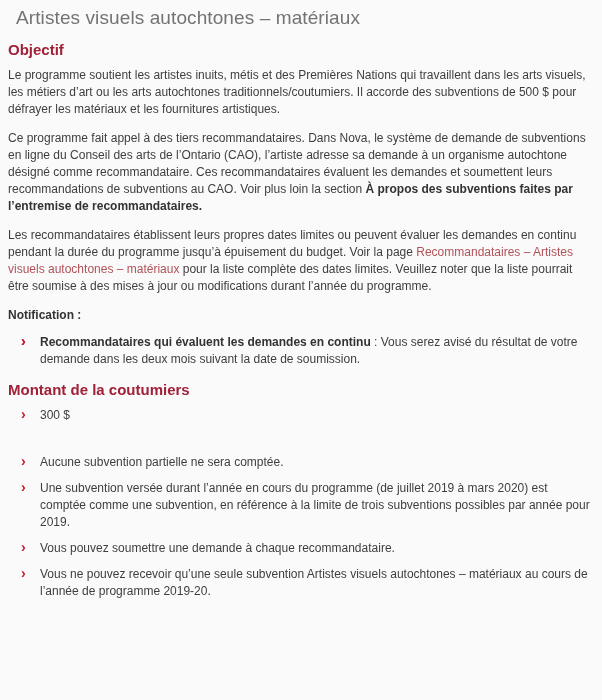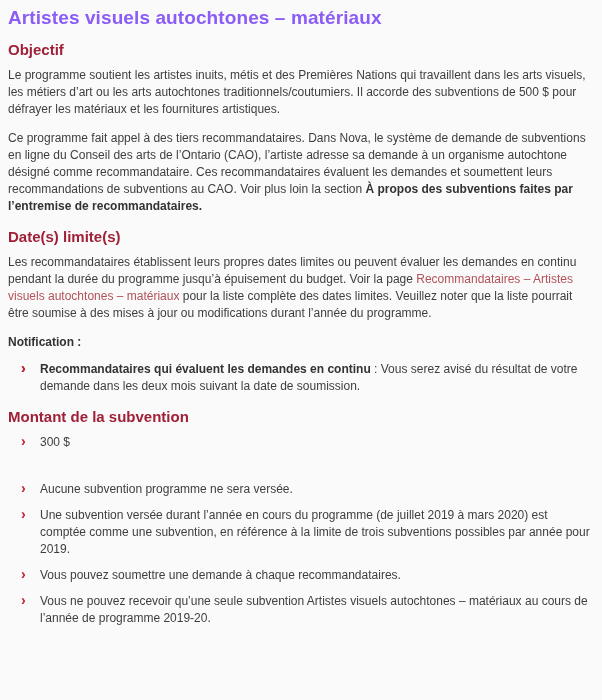--- a/index.html
+++ b/index.html
@@ -6,22 +6,22 @@
   body {
     width:602px; height:700px; box-sizing:border-box;
     padding:6px 9px 10px 8px;
     background:#FAFAFA;
     font-family:"Liberation Sans", sans-serif;
     font-size:12px; line-height:17px;
     color:#3E3E3E;
     overflow:hidden;
   }
   h1 {
-    font-size:19px; line-height:24px; font-weight:700;
-    color:#8b5cf6; margin:0 0 9px 0; letter-spacing:0.1px;
+    font-size:19px; line-height:24px; font-weight:400;
+    color:#737373; margin:0 0 9px 8px; letter-spacing:0.1px;
   }
   h2 {
     font-size:15px; line-height:19px; font-weight:700;
     color:#A02038; margin:10px 0 8px 0;
   }
   p { margin:0 5px 12px 0; }
   strong { font-weight:700; color:#333333; }
   a.link { color:#B15259; text-decoration:none; cursor:pointer; }
   ul { list-style:none; margin:0 0 12px 0; padding:0; }
   li { position:relative; padding-left:32px; margin-bottom:9px; }
@@ -45,56 +45,55 @@
     <h2>Objectif</h2>
     <p>
       <span>Le programme soutient les artistes inuits, métis et des Premières Nations qui travaillent dans les arts visuels, les métiers d’art ou les arts autochtones traditionnels/coutumiers. Il accorde des subventions de 500 $ pour défrayer les matériaux et les fournitures artistiques.</span>
     </p>
     <p>
       <span>Ce programme fait appel à des tiers recommandataires. Dans Nova, le système de demande de subventions en ligne du Conseil des arts de l’Ontario (CAO), l’artiste adresse sa demande à un organisme autochtone désigné comme recommandataire. Ces recommandataires évaluent les demandes et soumettent leurs recommandations de subventions au CAO. Voir plus loin la section </span><strong>À propos des subventions faites par l’entremise de recommandataires.</strong>
     </p>
   </section>
 
   <section>
-    <h2>Date(s) limite(s)</h2>
     <p>
       <span>Les recommandataires établissent leurs propres dates limites ou peuvent évaluer les demandes en continu pendant la durée du programme jusqu’à épuisement du budget. Voir la page </span><a class="link" href="#">Recommandataires – Artistes visuels autochtones – matériaux</a><span> pour la liste complète des dates limites. Veuillez noter que la liste pourrait être soumise à des mises à jour ou modifications durant l’année du programme.</span>
     </p>
     <p class="notif">Notification :</p>
     <ul>
       <li>
         <span class="chev">›</span>
       </li>
       <li>
         <span class="chev">›</span>
         <span><strong>Recommandataires qui évaluent les demandes en continu</strong><span> : Vous serez avisé du résultat de votre demande dans les deux mois suivant la date de soumission.</span></span>
       </li>
     </ul>
   </section>
 
   <section>
-    <h2>Montant de la subvention</h2>
+    <h2>Montant de la coutumiers</h2>
     <ul class="amount-list">
       <li>
         <span class="chev">›</span>
         <span>300 $</span>
       </li>
     </ul>
     <ul class="rules-list">
       <li>
         <span class="chev">›</span>
-        <span>Aucune subvention programme ne sera versée.</span>
+        <span>Aucune subvention partielle ne sera comptée.</span>
       </li>
       <li>
         <span class="chev">›</span>
         <span>Une subvention versée durant l’année en cours du programme (de juillet 2019 à mars 2020) est comptée comme une subvention, en référence à la limite de trois subventions possibles par année pour 2019.</span>
       </li>
       <li>
         <span class="chev">›</span>
-        <span>Vous pouvez soumettre une demande à chaque recommandataires.</span>
+        <span>Vous pouvez soumettre une demande à chaque recommandataire.</span>
       </li>
       <li>
         <span class="chev">›</span>
         <span>Vous ne pouvez recevoir qu’une seule subvention Artistes visuels autochtones – matériaux au cours de l’année de programme 2019-20.</span>
       </li>
     </ul>
   </section>
 
 </main>
 

